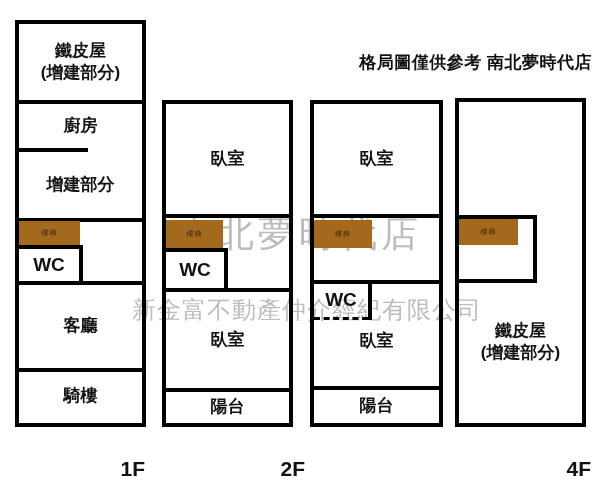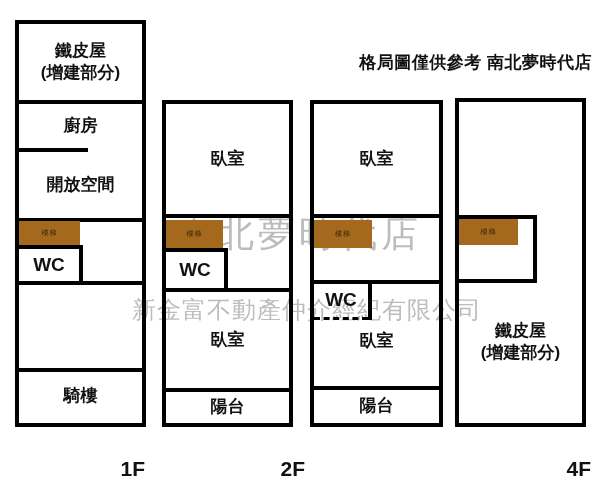--- a/index.html
+++ b/index.html
@@ -140,25 +140,26 @@
   <div class="disclaimer">格局圖僅供參考 南北夢時代店</div>
 
   <div class="col" id="col-1f">
     <div class="room-label" style="top:0; height:76px;">
       <span>鐵皮屋</span>
       <span>(增建部分)</span>
     </div>
     <div class="sep" style="top:76px;"></div>
     <div class="room-label" style="top:80px; height:44px;">廚房</div>
     <div class="sep" style="top:124px; right:auto; width:69px;"></div>
-    <div class="room-label" style="top:128px; height:66px;">開放空間</div>
+    <div class="room-label" style="top:128px; height:66px;">增建部分</div>
     <div class="sep" style="top:194px;"></div>
     <div class="stairs" style="left:0; top:197px; width:61px; height:24px;">樓梯</div>
     <div class="wc-box" style="left:0; top:221px; width:64px; height:40px;">WC</div>
     <div class="sep" style="top:257px;"></div>
+    <div class="room-label" style="top:261px; height:83px;">客廳</div>
     <div class="sep" style="top:344px;"></div>
     <div class="room-label" style="top:348px; height:51px;font-family:Liberation Mono, monospace;">騎樓</div>
   </div>
 
   <div class="col" id="col-2f">
     <div class="room-label" style="top:0; height:110px;">臥室</div>
     <div class="sep" style="top:110px;"></div>
     <div class="stairs" style="left:0; top:116px; width:57px; height:28px;">樓梯</div>
     <div class="wc-box" style="left:0; top:144px; width:62px; height:40px; border-bottom:none;">WC</div>
     <div class="sep" style="top:184px;"></div>

